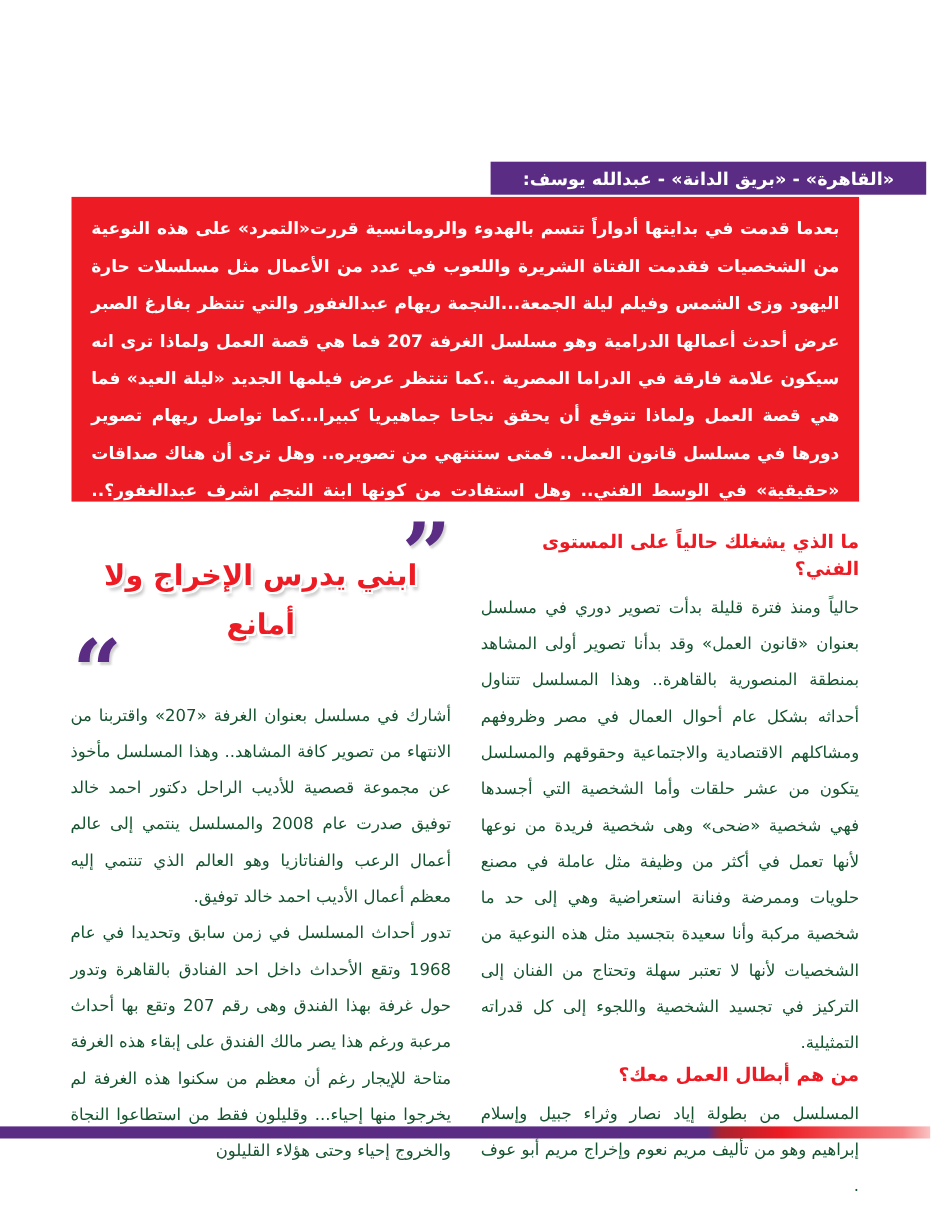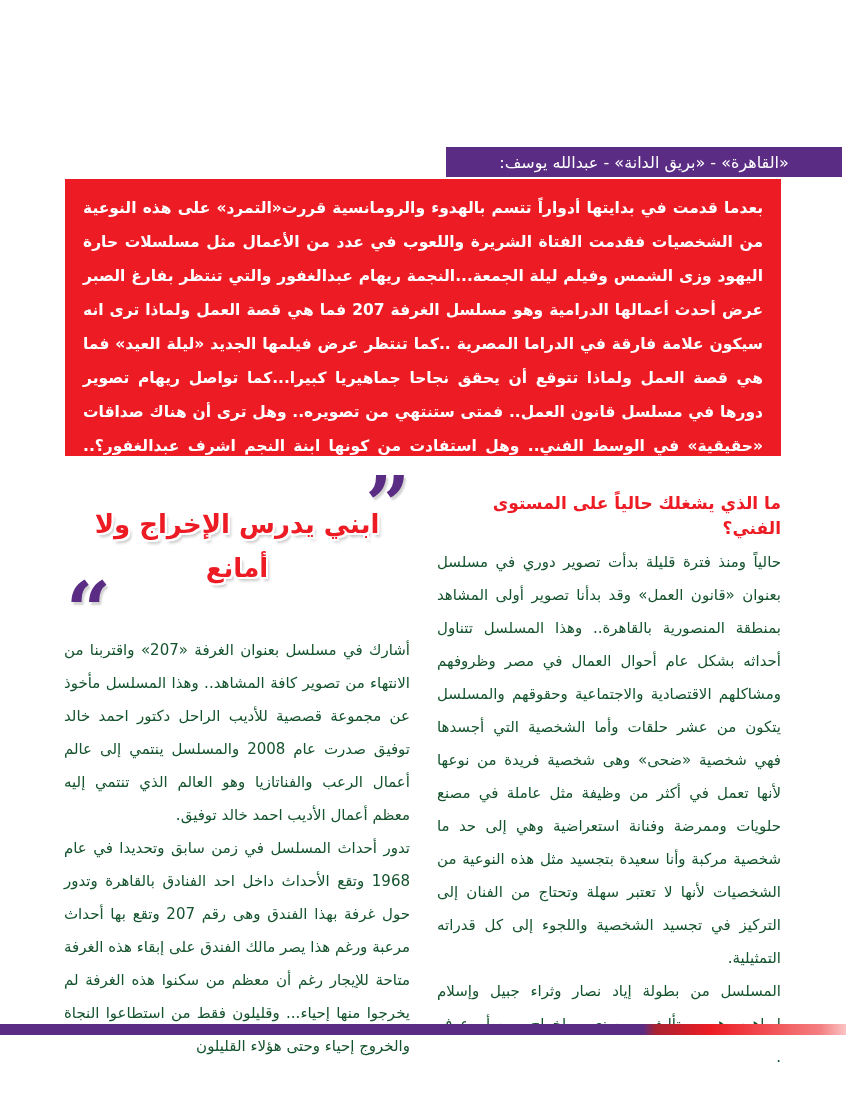--- a/index.html
+++ b/index.html
@@ -12,21 +12,21 @@
     direction:rtl;
     font-family:"DejaVu Sans", sans-serif;
   }
 
   
   .byline-bar {
     position:absolute; top:147px; left:446px; width:396px; height:30px;
     background:#5b2c84;
     color:#ffffff;
     display:flex; align-items:center; justify-content:center;
-    font-size:16px; font-weight:normal;
+    font-size:16px; font-weight:bold;
     letter-spacing:0;
   }
 
   
   .intro-box {
     position:absolute; top:179px; left:65px; width:716px; height:277px;
     background:#ed1c24;
     color:#ffffff;
     padding:12px 18px 10px 18px;
     font-size:15.5px; font-weight:bold;
@@ -38,21 +38,21 @@
   
   .col { position:absolute; }
   .col-right { top:480px; left:437px; width:344px; }
   .col-left  { top:468px; left:64px;  width:346px; }
 
   .question {
     color:#ed1c24;
     font-weight:bold;
     font-size:17px;
     line-height:25px;
-    margin:11px 0 5px 0;
+    margin:1px 0 5px 0;
   }
   .answer {
     color:#14532d;
     font-size:15px;
     line-height:33px;
     text-align:justify;
   }
 
   
   .quote-block {
@@ -102,20 +102,21 @@
     <span>«القاهرة» - «بريق الدانة» - عبدالله يوسف:</span>
   </div>
 
   <div class="intro-box">
     <span>بعدما قدمت في بدايتها أدواراً تتسم بالهدوء والرومانسية قررت«التمرد» على هذه النوعية من الشخصيات فقدمت الفتاة الشريرة واللعوب في عدد من الأعمال مثل مسلسلات حارة اليهود وزى الشمس وفيلم ليلة الجمعة...النجمة ريهام عبدالغفور والتي تنتظر بفارغ الصبر عرض أحدث أعمالها الدرامية وهو مسلسل الغرفة 207 فما هي قصة العمل ولماذا ترى انه سيكون علامة فارقة في الدراما المصرية ..كما تنتظر عرض فيلمها الجديد «ليلة العيد» فما هي قصة العمل ولماذا تتوقع أن يحقق نجاحا جماهيريا كبيرا...كما تواصل ريهام تصوير دورها في مسلسل قانون العمل.. فمتى ستنتهي من تصويره.. وهل ترى أن هناك صداقات «حقيقية» في الوسط الفني.. وهل استفادت من كونها ابنة النجم اشرف عبدالغفور؟.. وكيف ترى علاقتها بأسرتها.. وهل لا تمانع من دخول أبنائها في الوسط الفني..</span>
   </div>
 
   <div class="col col-right">
     <div class="question">ما الذي يشغلك حالياً على المستوى الفني؟</div>
     <div class="answer">حالياً ومنذ فترة قليلة بدأت تصوير دوري في مسلسل بعنوان «قانون العمل» وقد بدأنا تصوير أولى المشاهد بمنطقة المنصورية بالقاهرة.. وهذا المسلسل تتناول أحداثه بشكل عام أحوال العمال في مصر وظروفهم ومشاكلهم الاقتصادية والاجتماعية وحقوقهم والمسلسل يتكون من عشر حلقات وأما الشخصية التي أجسدها فهي شخصية «ضحى» وهى شخصية فريدة من نوعها لأنها تعمل في أكثر من وظيفة مثل عاملة في مصنع حلويات وممرضة وفنانة استعراضية وهي إلى حد ما شخصية مركبة وأنا سعيدة بتجسيد مثل هذه النوعية من الشخصيات لأنها لا تعتبر سهلة وتحتاج من الفنان إلى التركيز في تجسيد الشخصية واللجوء إلى كل قدراته التمثيلية.</div>
+    <div class="question">من هم أبطال العمل معك؟</div>
     <div class="answer">المسلسل من بطولة إياد نصار وثراء جبيل وإسلام إبراهيم وهو من تأليف مريم نعوم وإخراج مريم أبو عوف .</div>
 
   </div>
 
   <div class="col col-left">
     <div class="quote-block">
       <span class="quote-mark top">”</span>
       <div class="quote-text">
         <div>ابني يدرس الإخراج ولا أمانع</div>
       </div>

